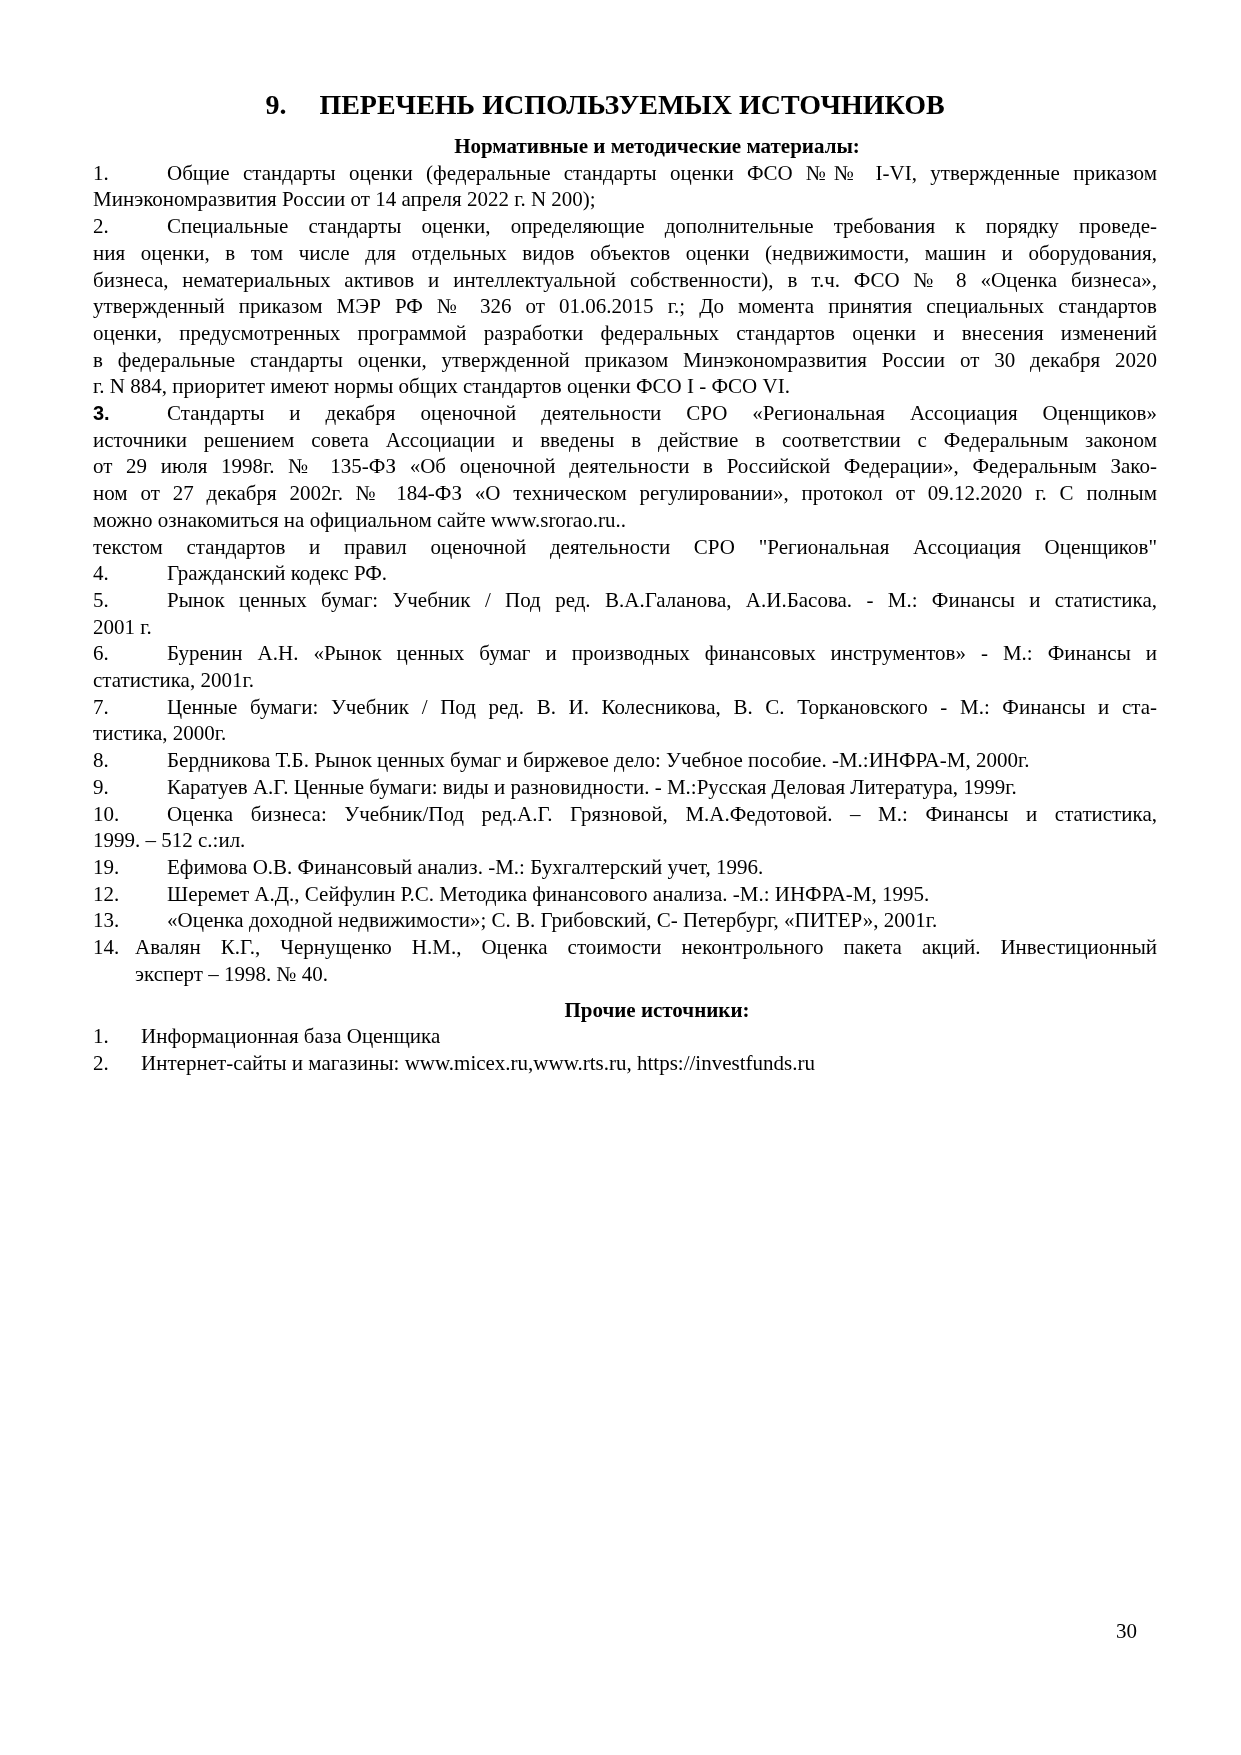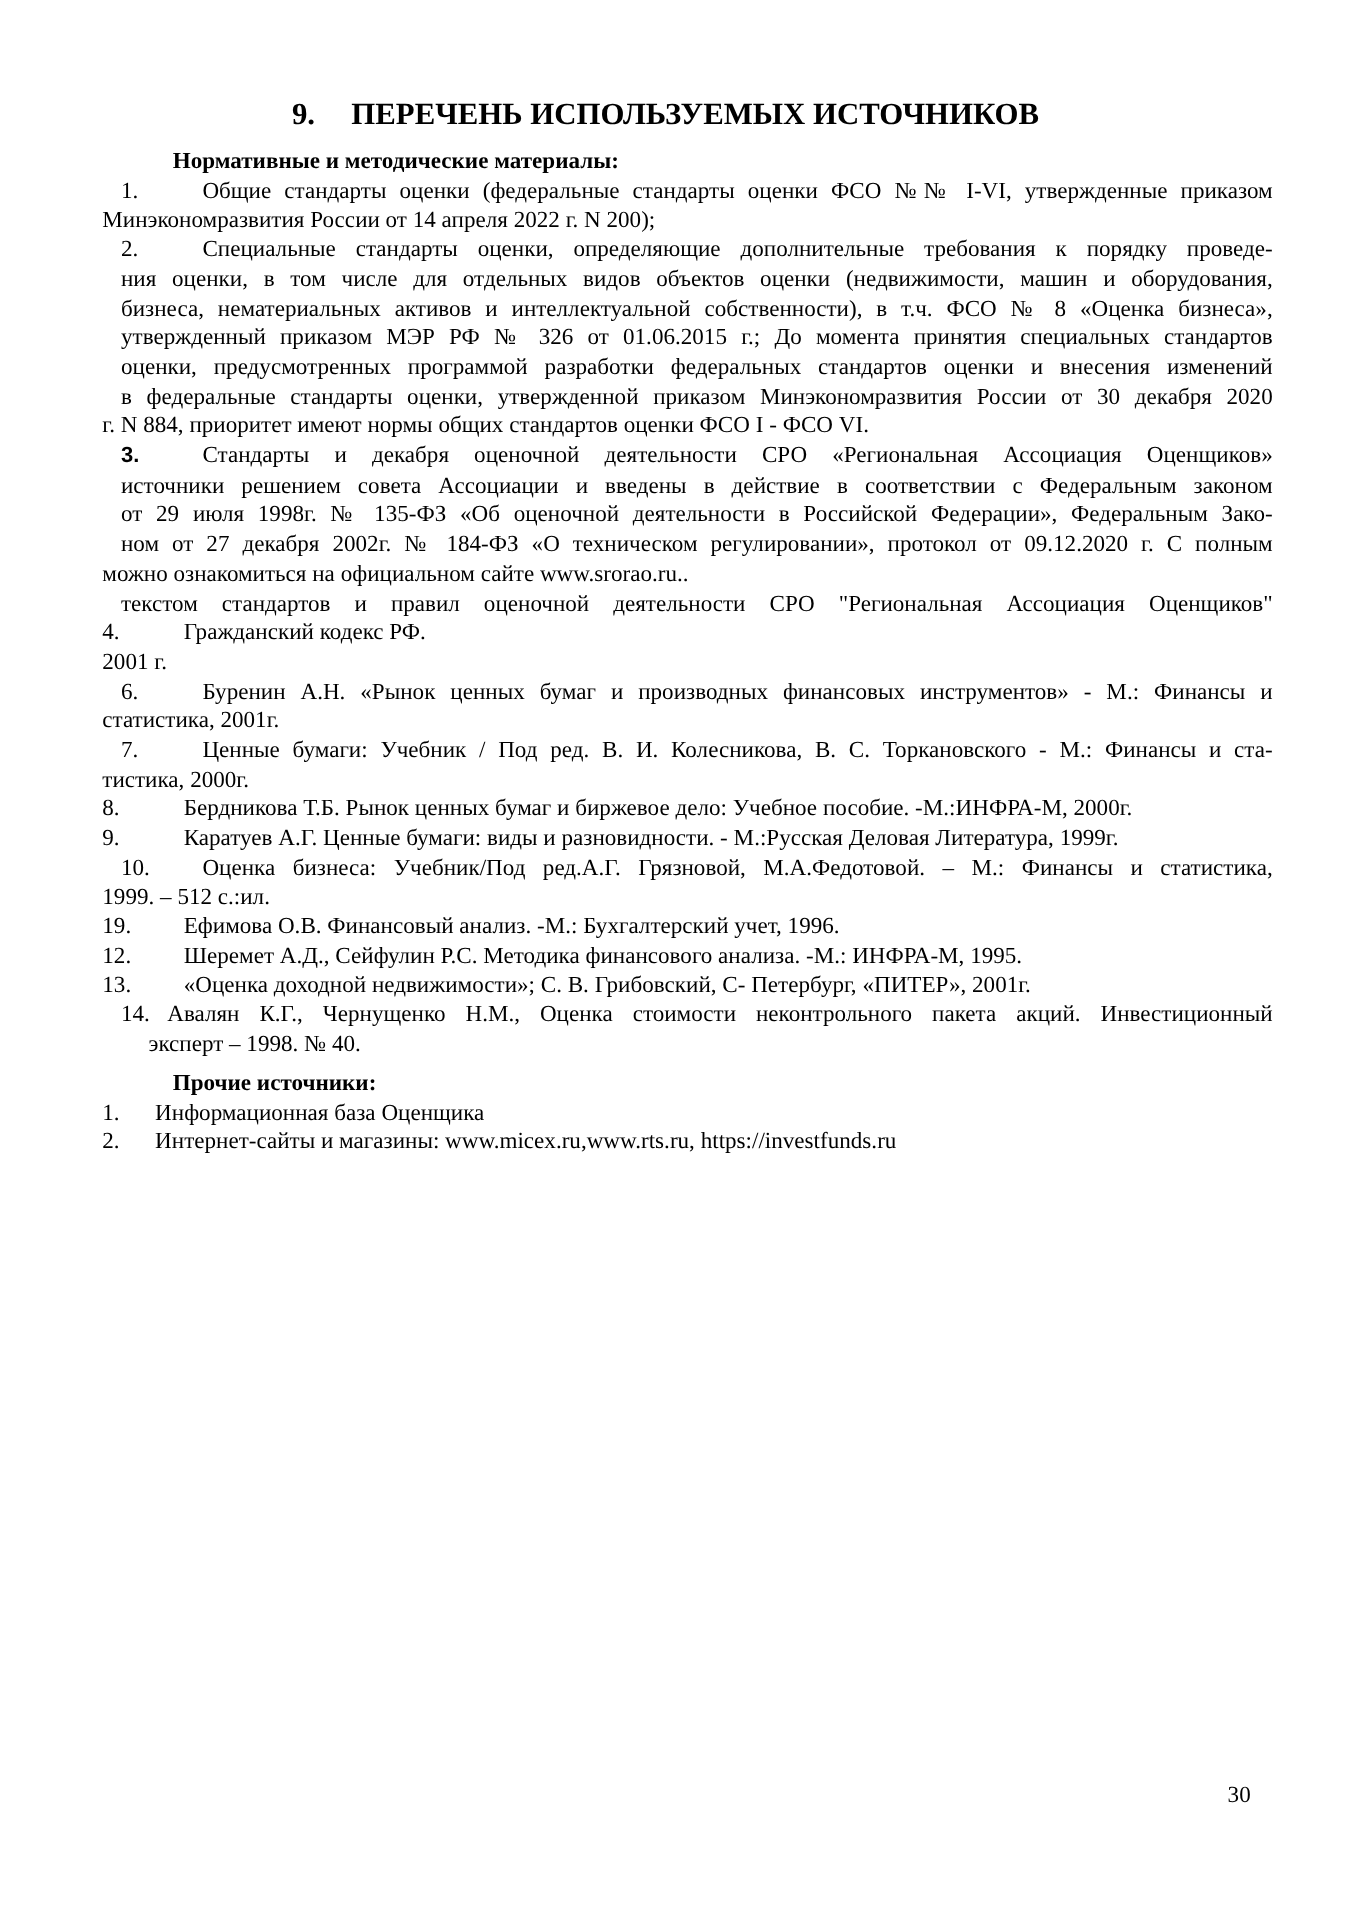--- a/index.html
+++ b/index.html
@@ -26,29 +26,30 @@
     line-height: 34px;
     margin-bottom: 11px;
     padding-right: 40px;
     white-space: nowrap;
   }
   .title .tnum { margin-right: 33px; }
   .sec-heading {
     font-weight: bold;
     line-height: 26.7px;
     padding-left: 64px;
+    text-align: center;
   }
   .sec2 { margin-top: 9px; }
   .item { }
   .ln {
     line-height: 26.7px;
     text-align: justify;
     text-align-last: left;
   }
-  .ln.j { text-align-last: justify; margin-left: 17px; }
+  .ln.j { text-align-last: justify; }
   .num {
     display: inline-block;
     width: 74px;
     text-align: left;
   }
   .num.n14 { width: 42px; }
   .num.no { width: 48px; }
   .num.alt {
     font-weight: bold;
     font-family: "Liberation Sans", "DejaVu Sans", sans-serif;
@@ -94,20 +95,21 @@
       <div class="ln j"><span>ном от 27 декабря 2002г. № 184-ФЗ «О техническом регулировании»,  протокол  от 09.12.2020 г. С полным</span></div>
       <div class="ln"><span>можно ознакомиться на официальном сайте www.srorao.ru..</span></div>
       <div class="ln j"><span>текстом стандартов и правил оценочной деятельности СРО "Региональная Ассоциация Оценщиков"</span></div>
     </div>
 
     <div class="item">
       <div class="ln"><span class="num">4.</span><span>Гражданский кодекс РФ.</span></div>
     </div>
 
     <div class="item">
+      <div class="ln j"><span class="num">5.</span><span>Рынок ценных бумаг: Учебник / Под ред. В.А.Галанова, А.И.Басова. - М.: Финансы и статистика,</span></div>
       <div class="ln"><span>2001 г.</span></div>
     </div>
 
     <div class="item">
       <div class="ln j"><span class="num">6.</span><span>Буренин А.Н. «Рынок ценных бумаг и производных финансовых инструментов» - М.: Финансы и</span></div>
       <div class="ln"><span>статистика, 2001г.</span></div>
     </div>
 
     <div class="item">
       <div class="ln j"><span class="num">7.</span><span>Ценные бумаги: Учебник / Под ред. В. И. Колесникова, В. С. Торкановского - М.: Финансы и ста-</span></div>

